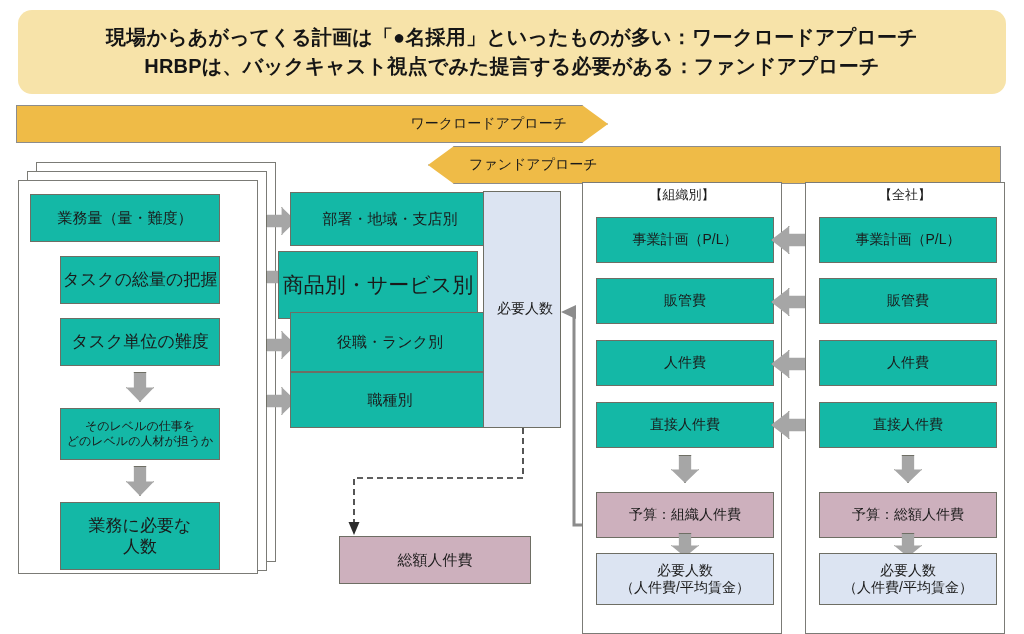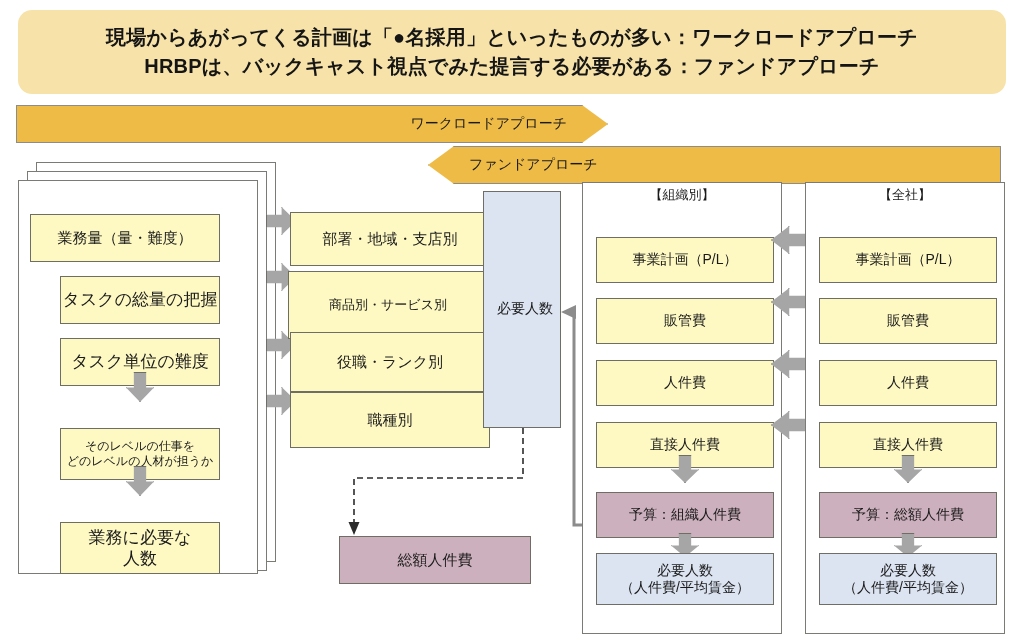--- a/index.html
+++ b/index.html
@@ -51,21 +51,21 @@
   }
   .chev-label{font-size:14px;color:#1a1a1a;white-space:nowrap;}
 
   
   .box{
     border:1px solid #6E6E64;
     display:flex; align-items:center; justify-content:center;
     text-align:center;
     font-size:17px; color:#1a1a1a; line-height:1.25;
   }
-  .box.cream{background:#fef9c3;margin-top:20px;}
+  .box.cream{background:#14b8a6;}
   .box.blue{background:#DCE4F2;}
   .box.mauve{background:#CDB0BD;}
 
   
   .card{
     background:#ffffff;
     border:1px solid #7B7B76;
     box-shadow:0 0 0 0 transparent;
   }
   .card-back3{left:36px; top:162px; width:240px; height:400px;}
@@ -130,30 +130,30 @@
 
   <div class="abs box cream" style="left:60px; top:318px; width:160px; height:48px;text-align:center;">タスク単位の難度</div>
 
   <div class="abs arrow-d" style="left:126px; top:372px; width:28px; height:30px;"></div>
 
   <div class="abs box cream" style="left:60px; top:408px; width:160px; height:52px; font-size:12px; white-space:pre-line;">そのレベルの仕事を
 どのレベルの人材が担うか</div>
 
   <div class="abs arrow-d" style="left:126px; top:466px; width:28px; height:30px;"></div>
 
-  <div class="abs box cream" style="left:60px; top:502px; width:160px; height:52px; white-space:pre-line;">業務に必要な
+  <div class="abs box cream" style="left:60px; top:502px; width:160px; height:68px; white-space:pre-line;">業務に必要な
 人数</div>
 
   <div class="abs arrow-r" style="left:266px; top:207px; width:30px; height:28px;"></div>
   <div class="abs arrow-r" style="left:266px; top:263px; width:30px; height:28px;"></div>
   <div class="abs arrow-r" style="left:266px; top:331px; width:30px; height:28px;"></div>
   <div class="abs arrow-r" style="left:266px; top:387px; width:30px; height:28px;"></div>
 
   <div class="abs box cream" style="left:290px; top:192px; width:200px; height:54px; font-size:15px;">部署・地域・支店別</div>
-  <div class="abs box cream" style="left:288px; top:251px; width:200px; height:68px; font-size:13px;">商品別・サービス別</div>
+  <div class="abs box cream" style="left:278px; top:251px; width:200px; height:68px; font-size:21px;">商品別・サービス別</div>
   <div class="abs box cream" style="left:290px; top:312px; width:200px; height:60px; font-size:15px;">役職・ランク別</div>
   <div class="abs box cream" style="left:290px; top:372px; width:200px; height:56px; font-size:15px;">職種別</div>
 
   <div class="abs box blue" style="left:483px; top:191px; width:78px; height:237px;"></div>
   <div class="abs float-label" style="left:479px; top:300px; width:92px; text-align:center;">必要人数</div>
 
   <svg class="abs" style="left:320px; top:425px; width:270px; height:120px; overflow:visible;">
     <path d="M 203 3 L 203 53 L 34 53 L 34 98" fill="none" stroke="#2b2b2b" stroke-width="1.6" stroke-dasharray="6,4"></path>
     <polygon points="34,110 28.5,97 39.5,97" fill="#2b2b2b"></polygon>
   </svg>

